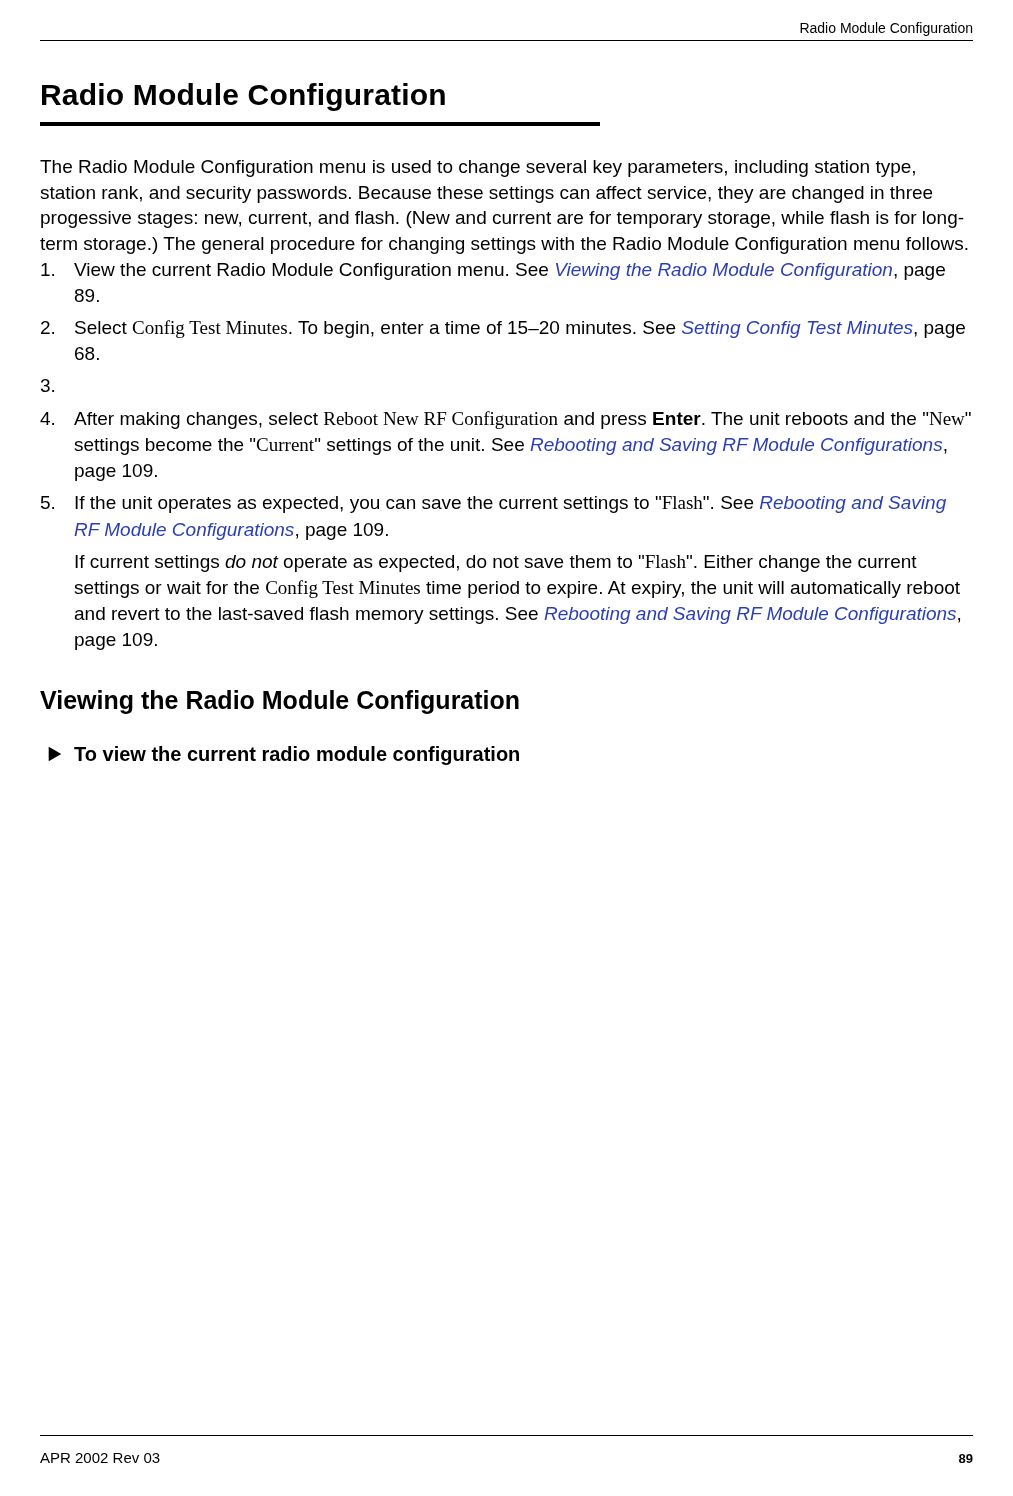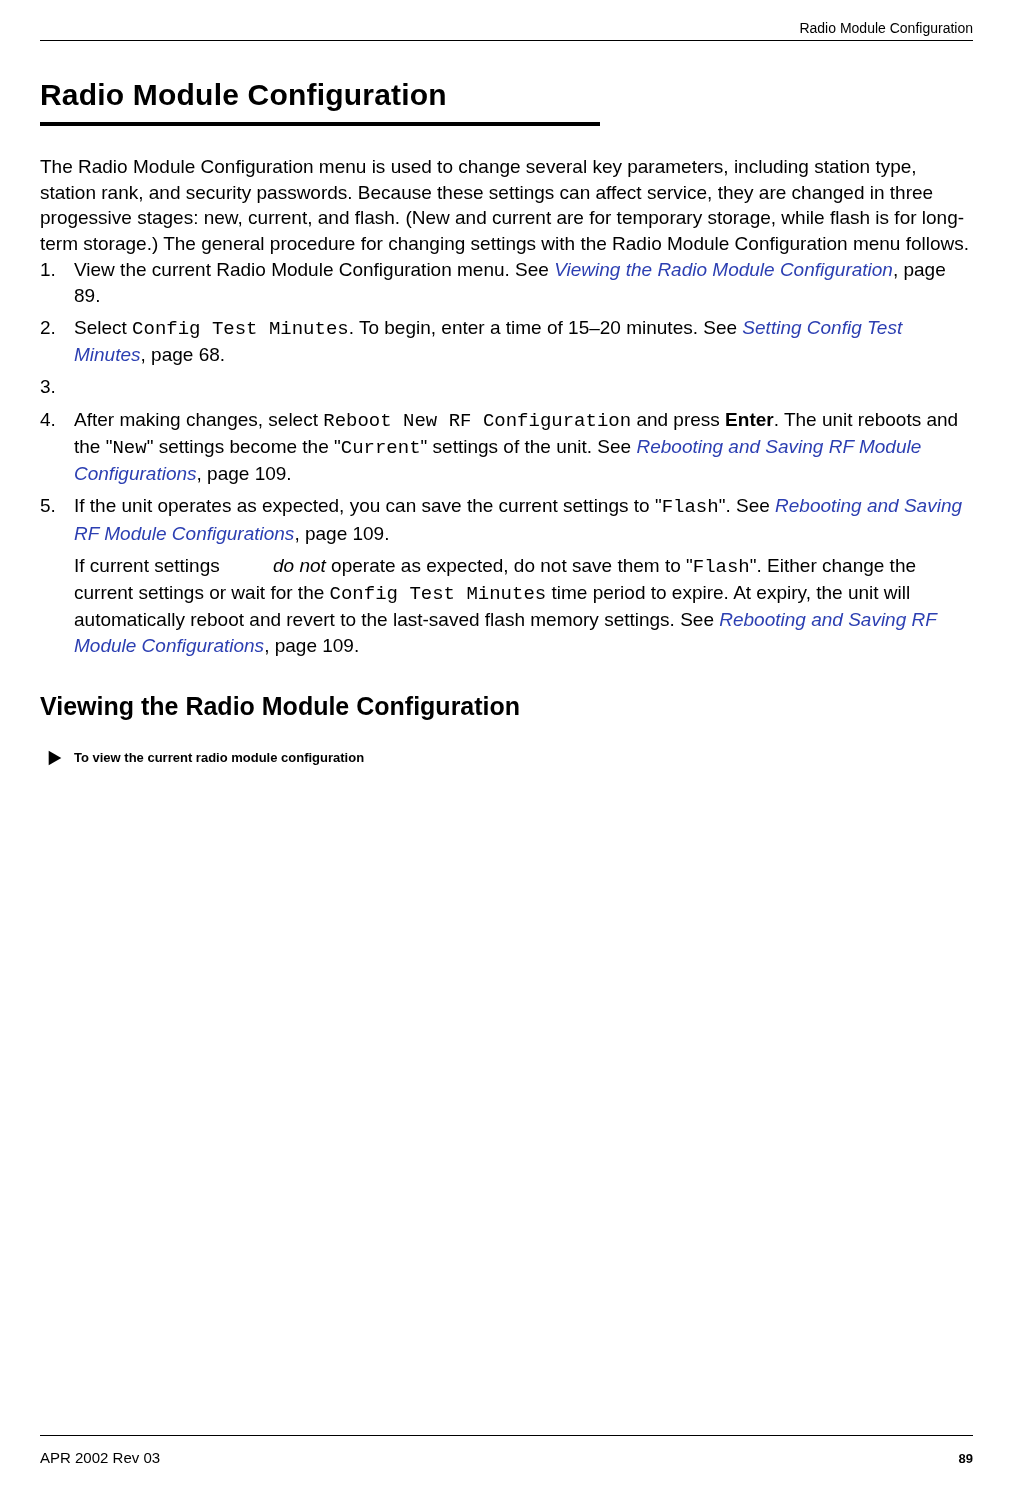--- a/index.html
+++ b/index.html
@@ -53,38 +53,38 @@
       font-size: 19px;
       line-height: 1.38;
     }
     ol.steps > li {
       display: flex;
       margin-bottom: 6px;
     }
     ol.steps > li .num {
       min-width: 34px;
     }
-    .mono { font-family: Liberation Mono, monospace; }
+    .mono { font-family: Liberation Serif, serif; }
     .bold { font-weight: 700; }
-    .il { font-style: italic; margin-left: 48px; }
+    .il { font-style: italic; }
     .link { color: #2c3fb2; font-style: italic; }
     .after-steps { margin-left: 34px; font-size: 19px; line-height: 1.38; margin-top: 4px; }
     h2 {
       font-family: Arial, Helvetica, sans-serif;
       font-size: 25px;
       font-weight: 700;
       margin-top: 32px;
       margin-bottom: 28px;
     }
     .task-head {
       display: flex;
       align-items: center;
       gap: 10px;
       font-family: Arial, Helvetica, sans-serif;
-      font-size: 13px;
+      font-size: 20px;
       font-weight: 700;
       margin-left: 6px;
     }
     .bullet-icon {
       width: 18px; height: 18px; display: inline-block;
     }
     .footer {
       position: absolute;
       bottom: 30px;
       left: 40px;

